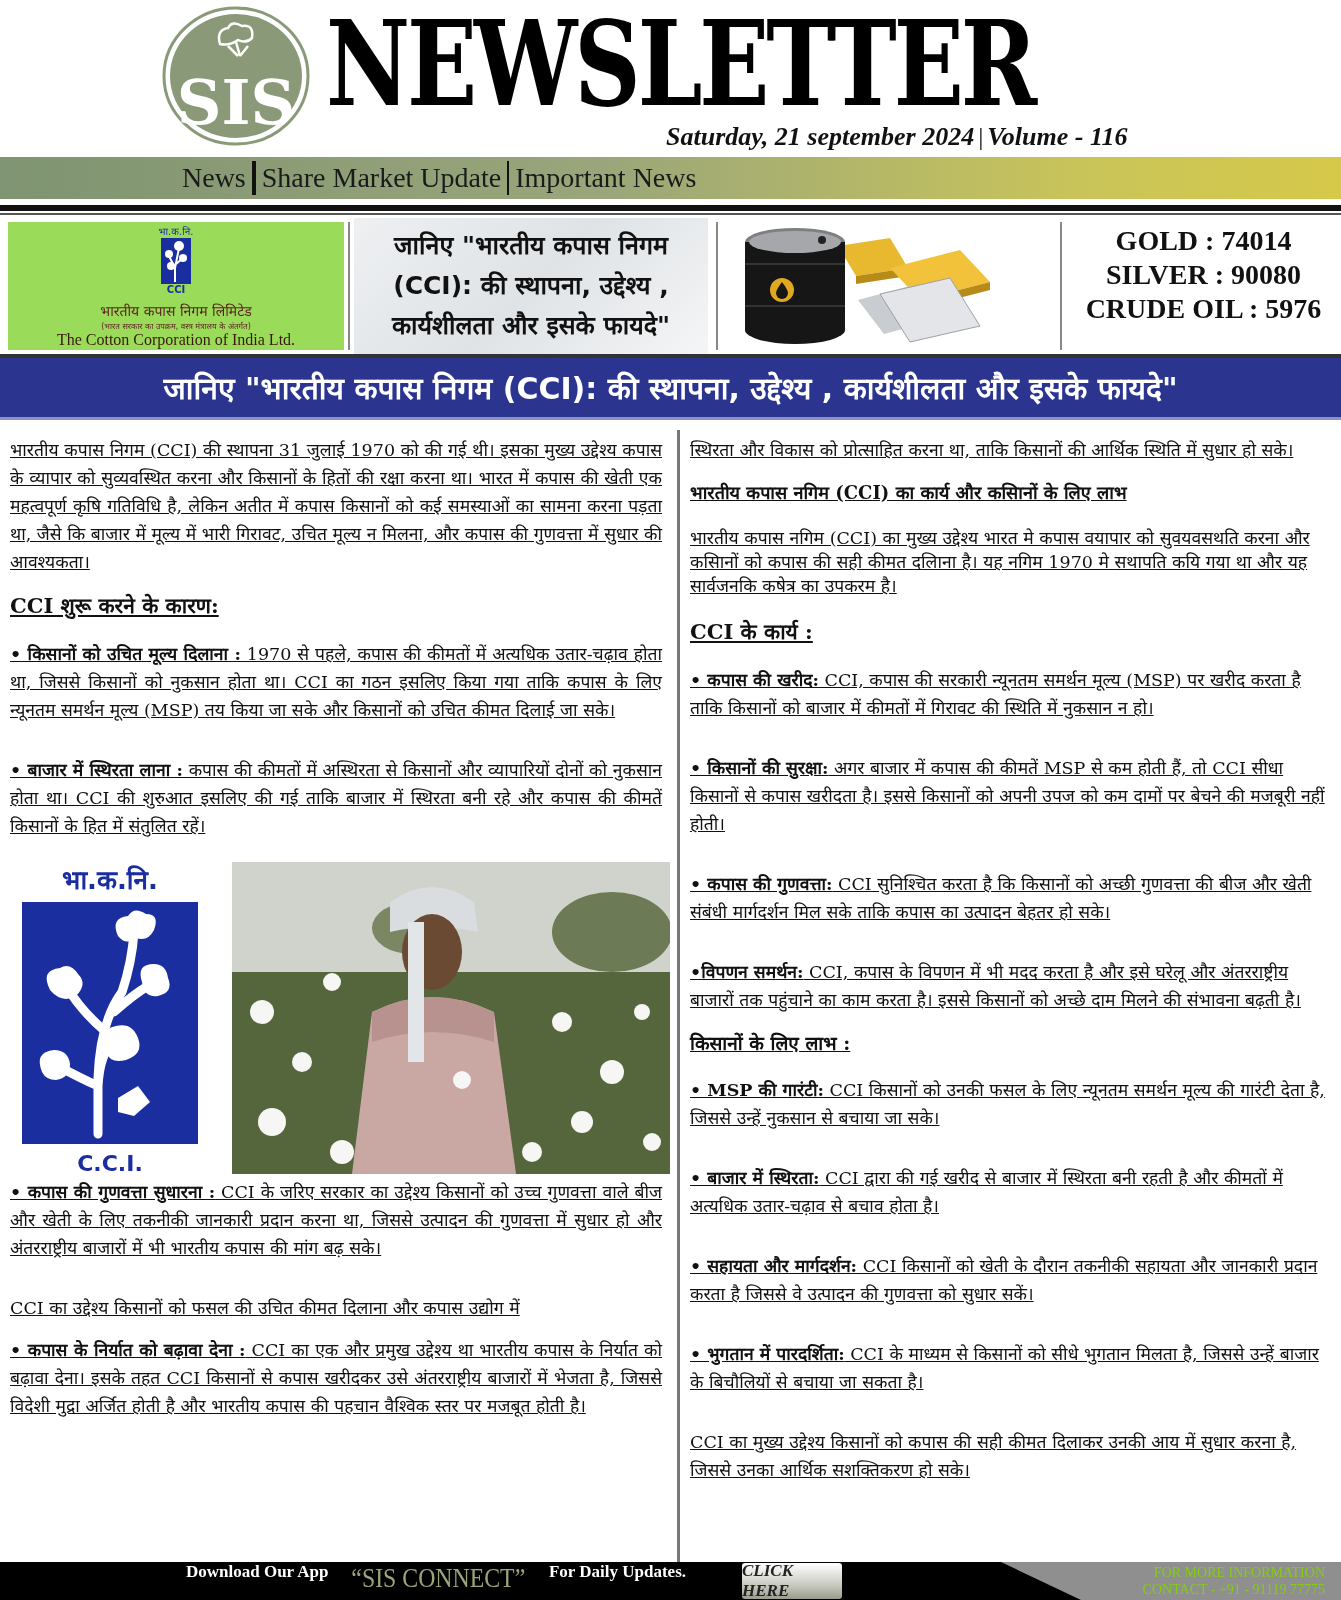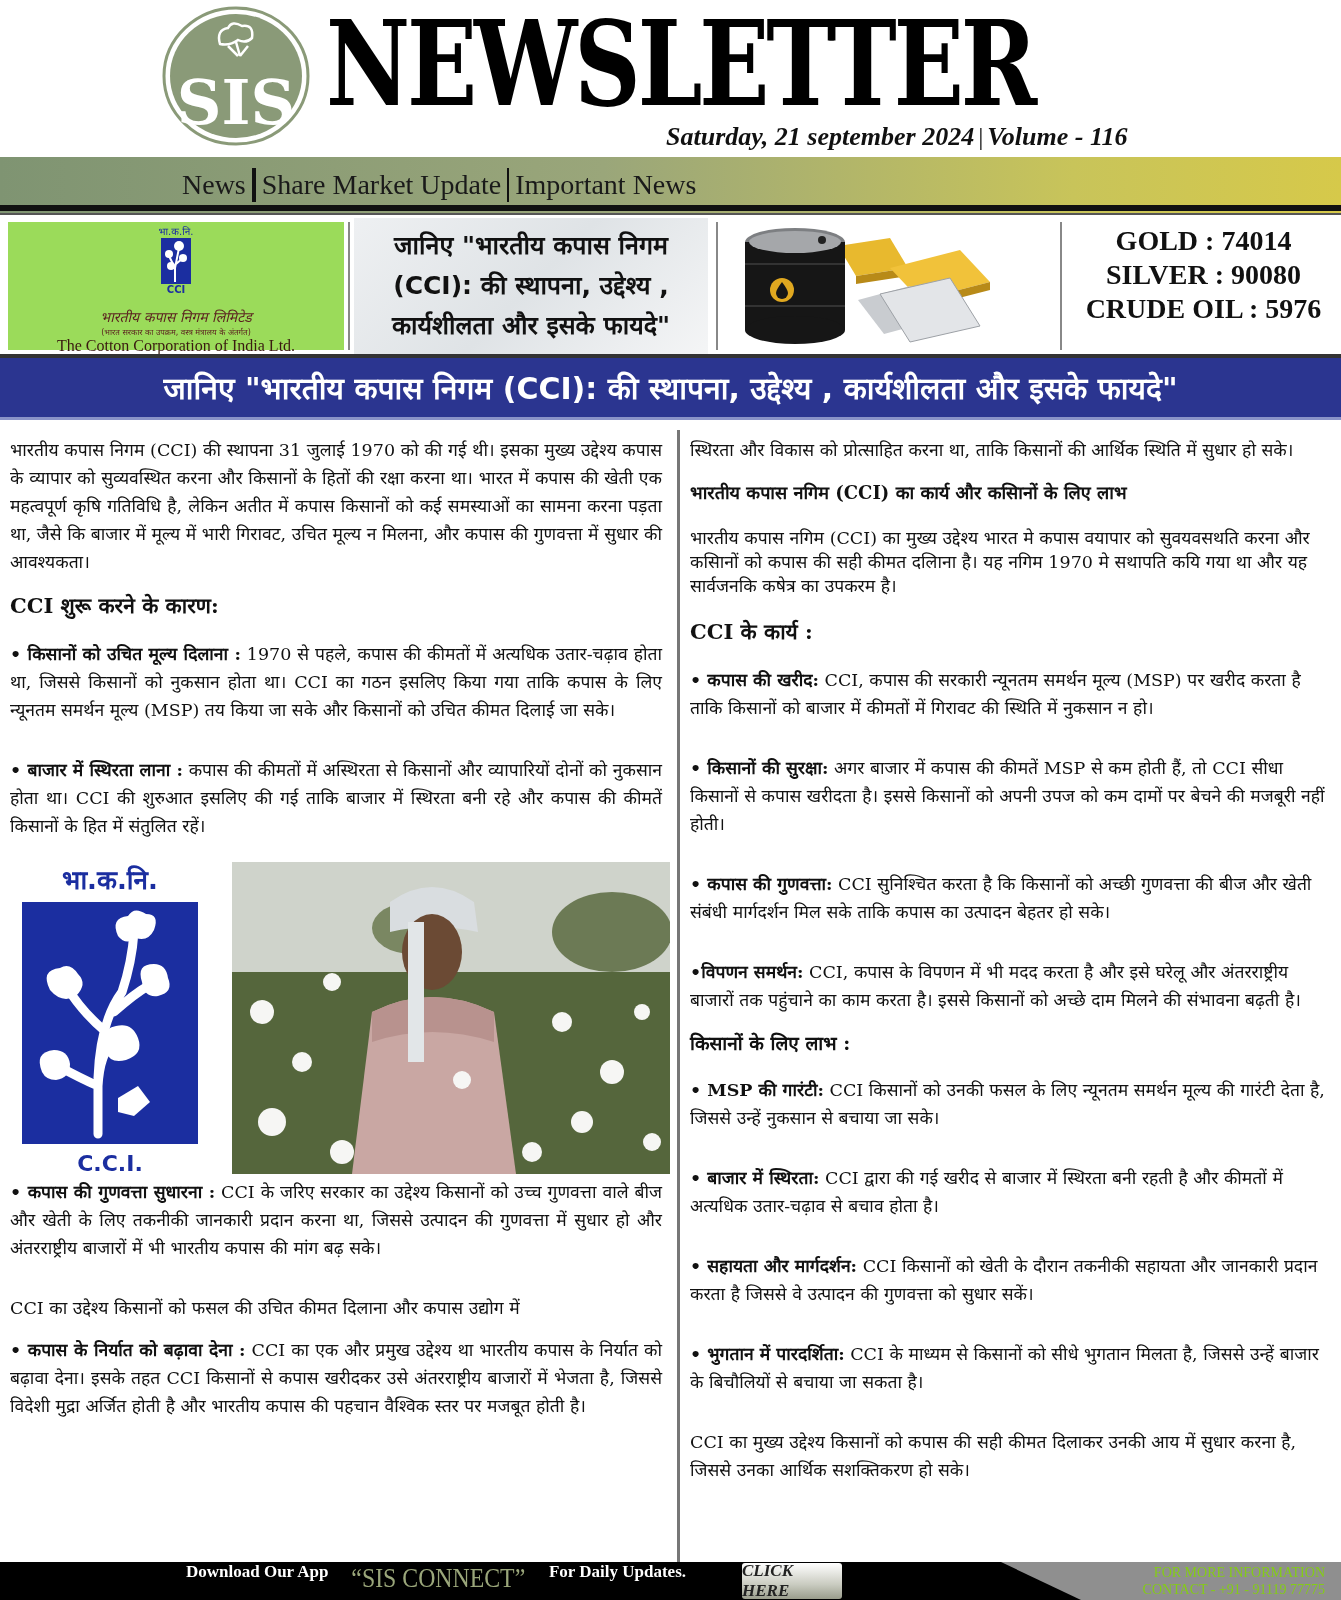--- a/index.html
+++ b/index.html
@@ -7,53 +7,53 @@
   body { font-family: "DejaVu Serif", serif; color: #111; position: relative; }
 
   
   .masthead { position: absolute; left: 0; top: 0; width: 1341px; height: 156px; }
   .logo { position: absolute; left: 162px; top: 6px; width: 148px; height: 140px; }
   .title { position: absolute; left: 326px; top: 2px; font-family: "DejaVu Serif", serif; font-weight: bold; font-size: 118px; letter-spacing: -4px; transform: scaleX(0.78); transform-origin: left top; line-height: 1.05; color: #000; }
   .dateline { position: absolute; left: 666px; top: 122px; font-family: "Liberation Serif", serif; font-style: italic; font-weight: bold; font-size: 26px; color: #111; }
   .dateline .sep { font-style: normal; font-weight: normal; margin: 0 4px; }
 
   
-  .navbar { position: absolute; left: 0; top: 157px; width: 1341px; height: 56px; background: linear-gradient(90deg, #7f9472 0%, #9aa67a 45%, #c8c45a 80%, #d6c94a 100%); display: flex; align-items: center; padding-left: 176px; }
+  .navbar { position: absolute; left: 0; top: 157px; width: 1341px; height: 42px; background: linear-gradient(90deg, #7f9472 0%, #9aa67a 45%, #c8c45a 80%, #d6c94a 100%); display: flex; align-items: center; padding-left: 176px; }
   .nav-item { font-family: "Liberation Serif", serif; font-size: 28px; color: #1a1a1a; padding: 0 6px; line-height: 36px; }
   .nav-sep { width: 2px; height: 34px; background: #111; }
 
   .rule-top { position: absolute; left: 0; top: 205px; width: 1341px; height: 6px; background: #111; }
   .rule-top2 { position: absolute; left: 0; top: 213px; width: 1341px; height: 2px; background: #555; }
 
   
   .strip { position: absolute; left: 0; top: 218px; width: 1341px; height: 136px; }
   .cci-box { position: absolute; left: 8px; top: 4px; width: 336px; height: 128px; background: #9bdb5a; text-align: center; }
   .cci-abbr { font-family: "DejaVu Sans", sans-serif; font-size: 10px; color: #1b2ea0; margin-top: 2px; }
   .cci-emblem { width: 30px; height: 46px; margin: 0 auto; background: #1b2ea0; position: relative; }
   .cci-emblem-text { font-family: "DejaVu Sans", sans-serif; font-weight: bold; font-size: 10px; color: #1b2ea0; line-height: 11px; }
-  .cci-hi { font-family: "DejaVu Sans", sans-serif; font-size: 14px; color: #5a1e1e; margin-top: 12px; font-style: italic; }
+  .cci-hi { font-family: "DejaVu Sans", sans-serif; font-size: 14px; color: #5a1e1e; margin-top: 6px; }
   .cci-sub { font-family: "DejaVu Sans", sans-serif; font-size: 8px; color: #5a1e1e; }
   .cci-en { font-family: "Liberation Serif", serif; font-size: 16px; color: #3a1a10; }
 
   .vsep { position: absolute; top: 4px; width: 2px; height: 128px; background: #888; }
   .teaser { position: absolute; left: 354px; top: 0; width: 354px; height: 136px; background: linear-gradient(135deg, #eef0f2, #dfe3e6 50%, #f4f5f6); display: flex; align-items: center; justify-content: center; text-align: center; }
   .teaser-text { font-family: "DejaVu Sans", sans-serif; font-weight: bold; font-size: 25px; line-height: 40px; color: #111; }
 
   .commodity-img { position: absolute; left: 740px; top: 6px; width: 300px; height: 122px; }
   .prices { position: absolute; left: 1066px; top: 6px; width: 275px; text-align: center; }
   .price { font-family: "Liberation Serif", serif; font-weight: bold; font-size: 28px; line-height: 34px; color: #111; }
 
   .rule-mid { position: absolute; left: 0; top: 354px; width: 1341px; height: 4px; background: #333; }
 
   
   .banner { position: absolute; left: 0; top: 358px; width: 1341px; height: 62px; background: #2b3590; border-bottom: 3px solid #8a93c8; display: flex; align-items: center; justify-content: center; }
   .banner-text { font-family: "DejaVu Sans", sans-serif; font-weight: bold; font-size: 30px; color: #ffffff; }
 
   
-  .col { position: absolute; top: 436px; font-family: "DejaVu Serif", serif; font-size: 17.5px; line-height: 28px; color: #111; }
+  .col { position: absolute; top: 436px; font-family: "DejaVu Serif", serif; font-size: 17.5px; line-height: 28px; color: #111; text-decoration: underline; }
   .col-left { left: 10px; width: 652px; text-align: justify; }
   .col-right { left: 690px; width: 640px; }
   .col-divider { position: absolute; left: 677px; top: 430px; width: 3px; height: 1132px; background: #777; }
 
   .para { margin-bottom: 14px; }
   .gap { height: 18px; }
   .h2 { font-weight: bold; font-size: 21px; line-height: 32px; margin: 6px 0 18px; }
   .h3 { font-weight: bold; font-size: 18px; line-height: 30px; margin: 8px 0 18px; }
   .b { font-weight: bold; }
 

